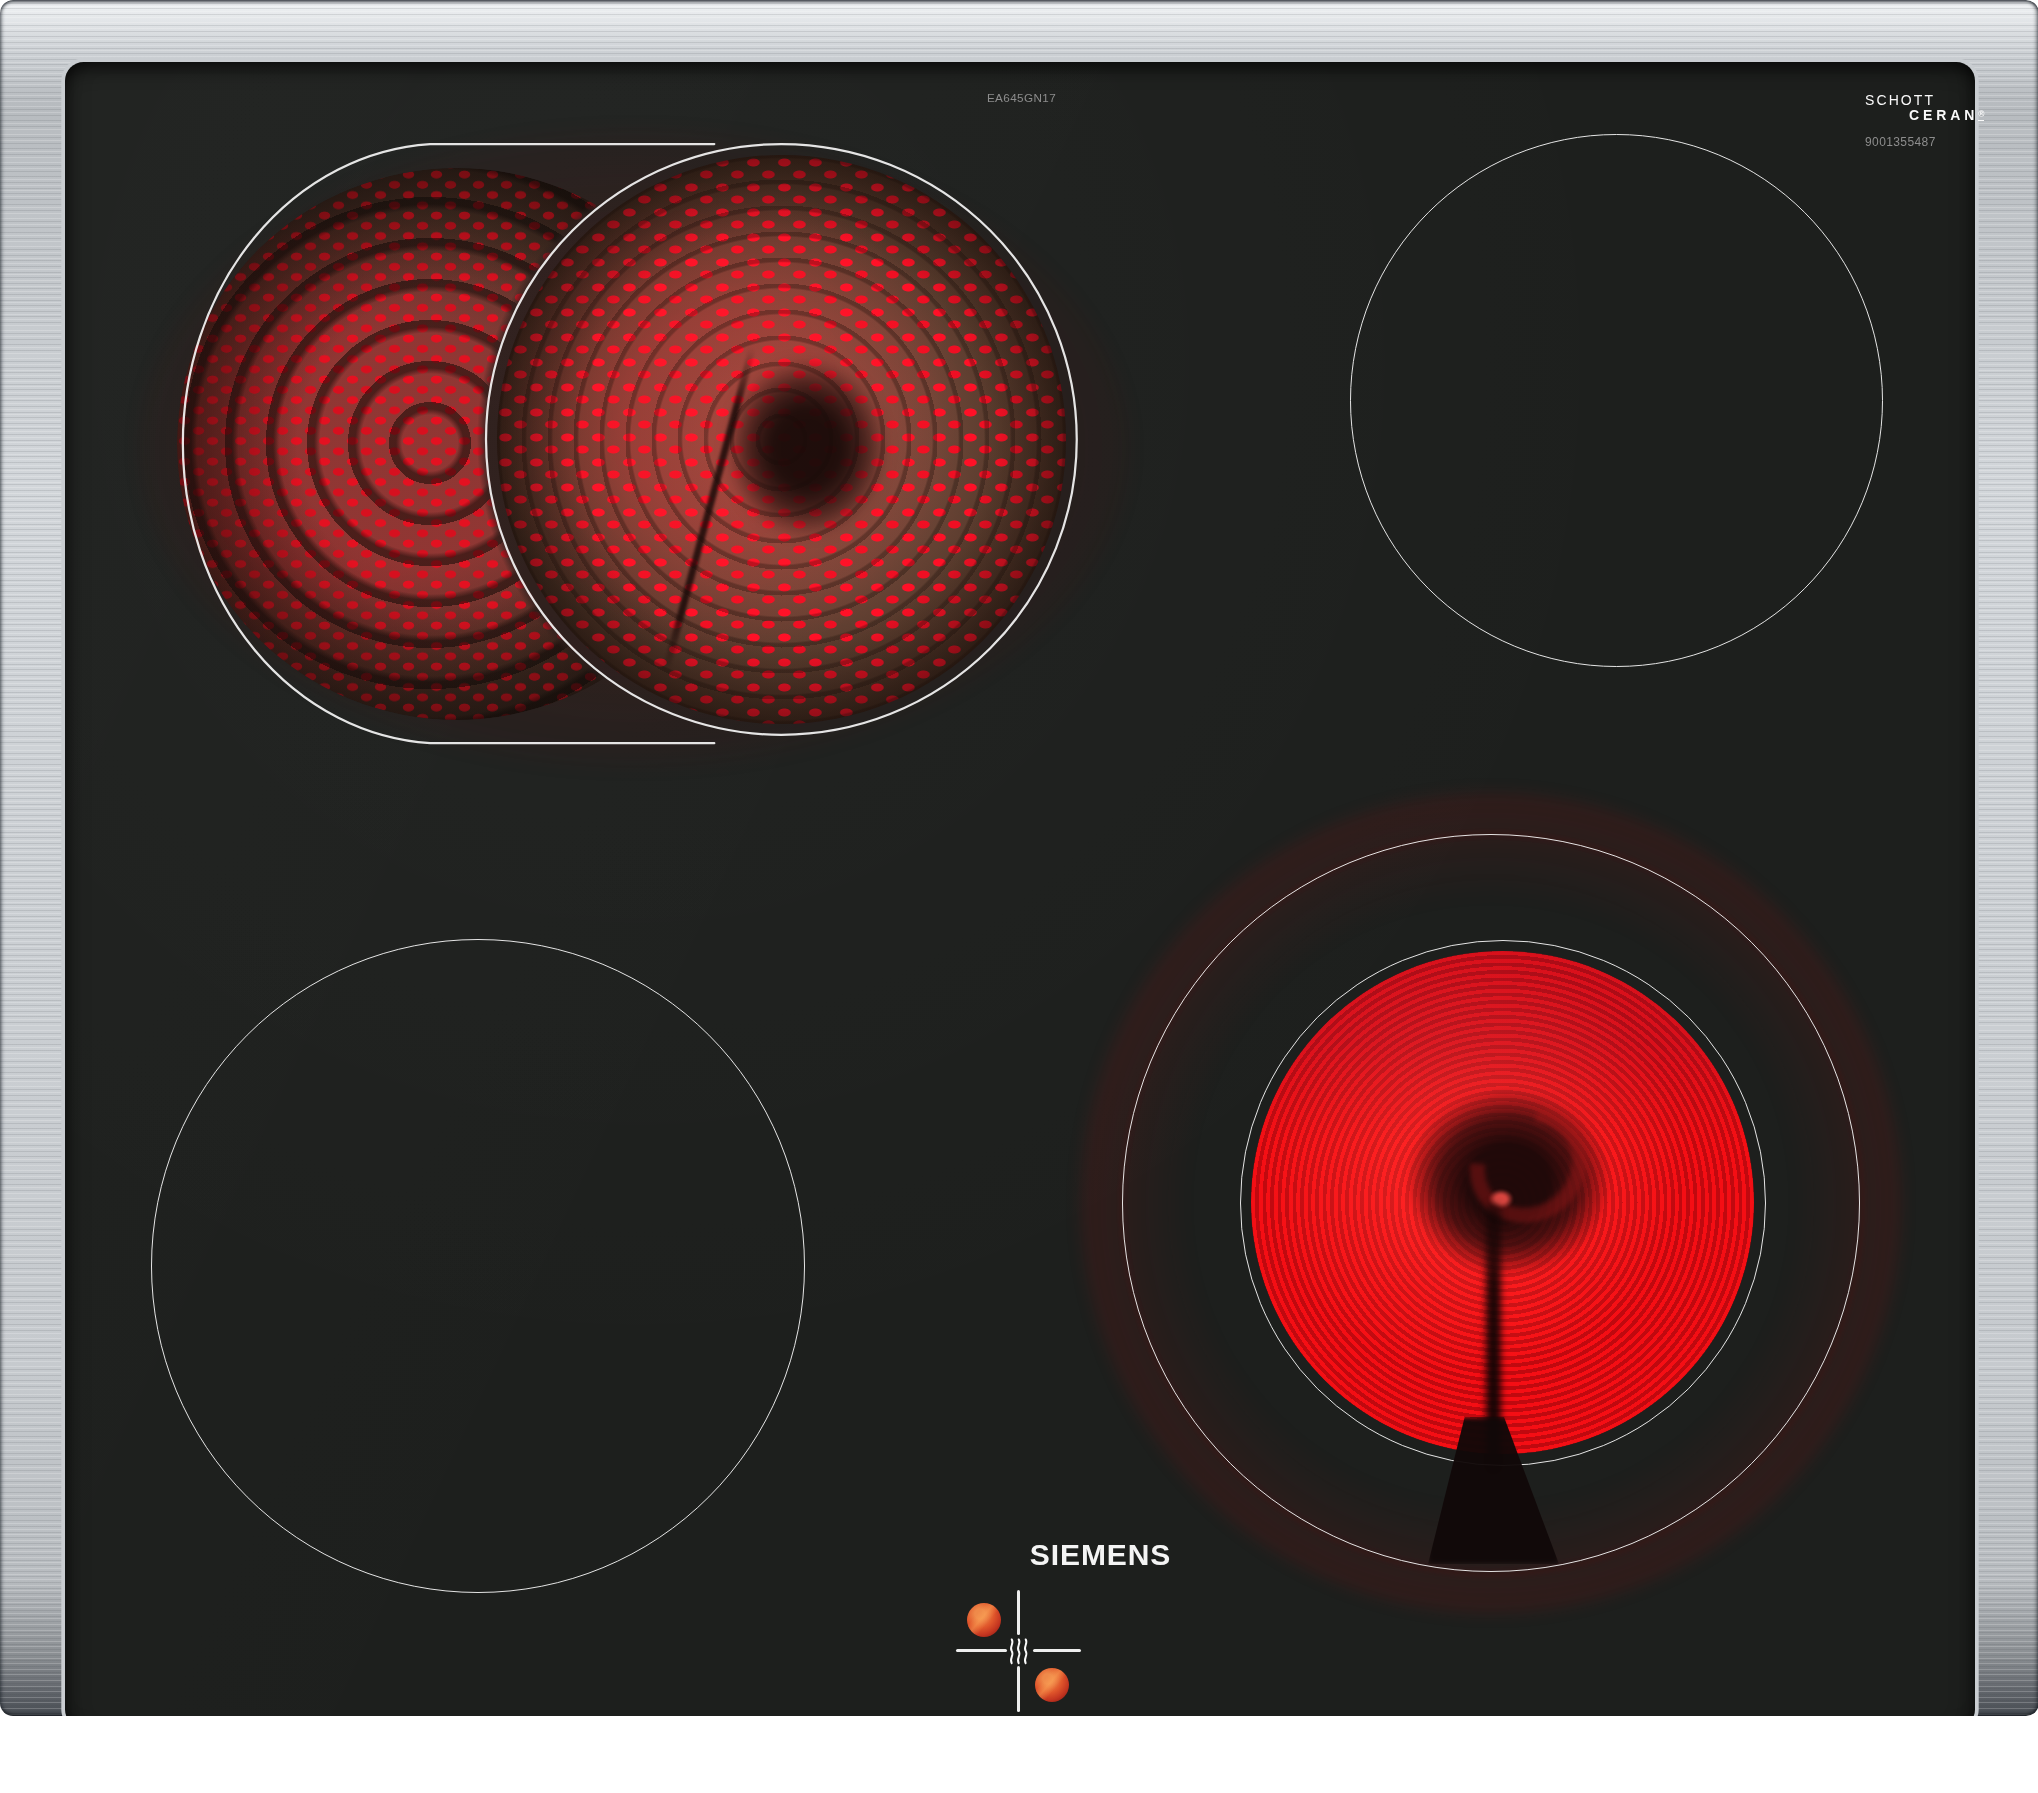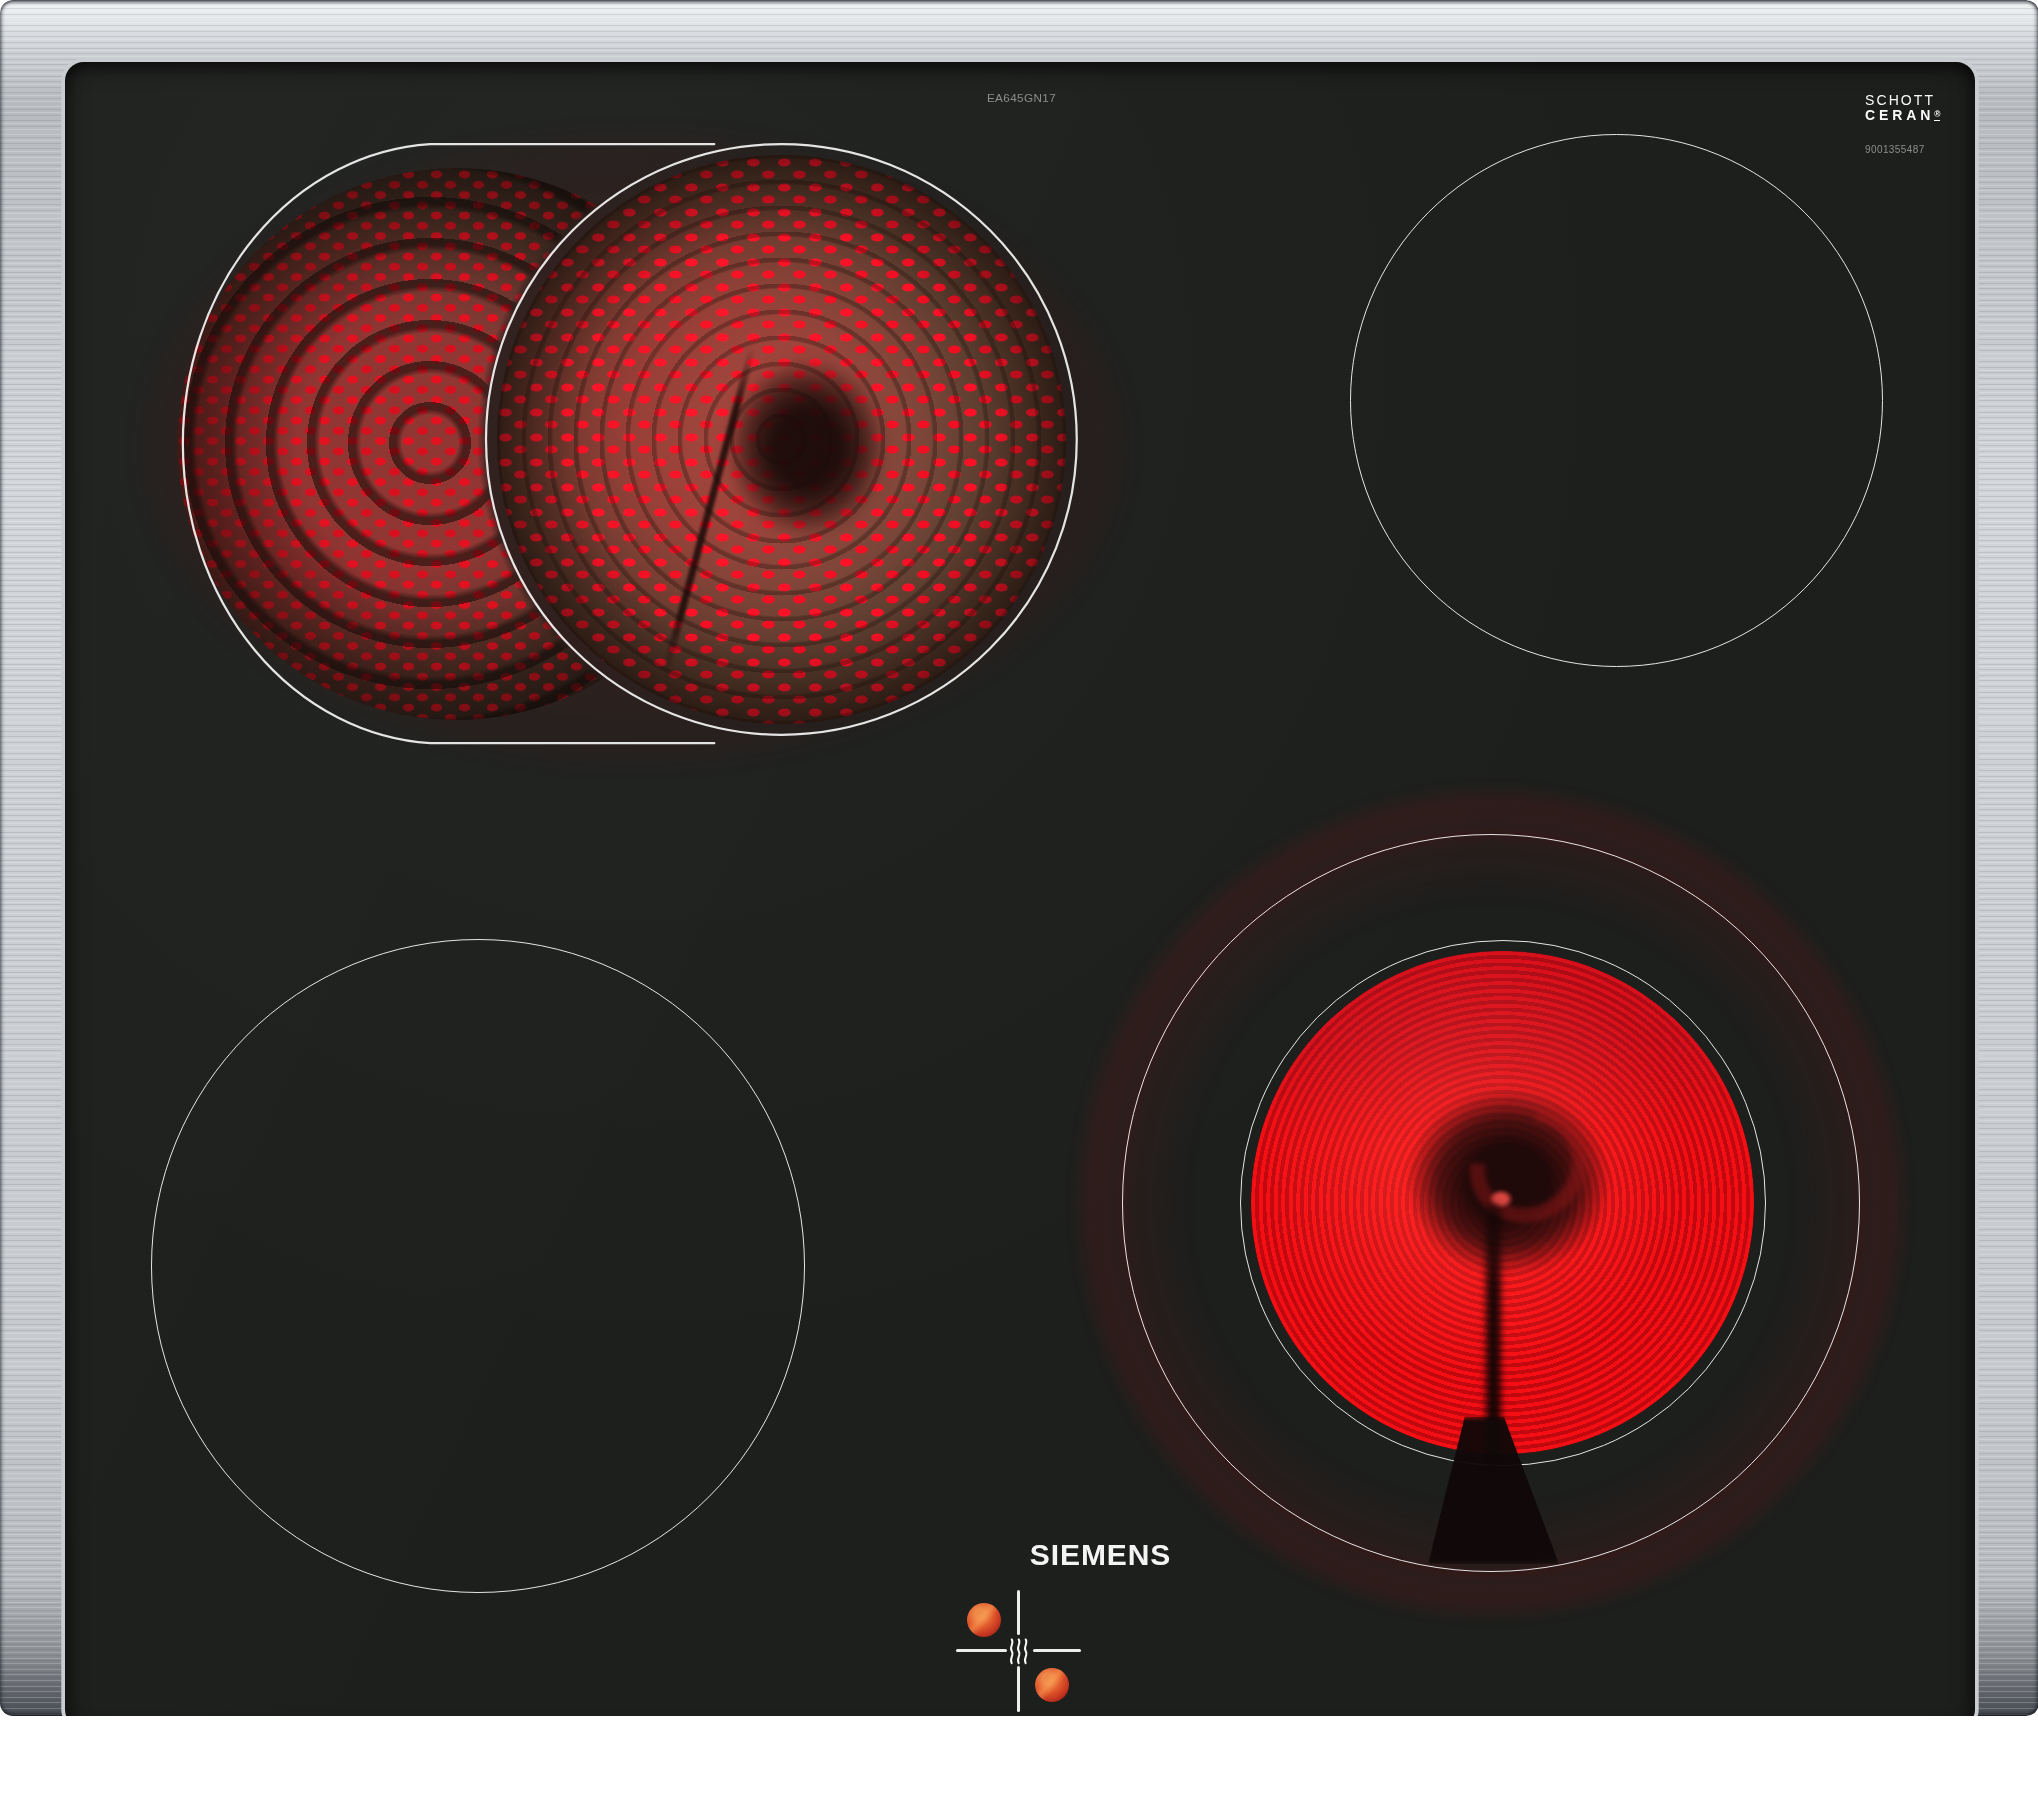--- a/index.html
+++ b/index.html
@@ -40,23 +40,23 @@
       inset -15px 0 24px -17px rgba(0,0,0,.6);
   }
 
   
   .model-label{
     position:absolute;left:970px;top:91px;width:103px;text-align:center;
     font-size:11.7px;letter-spacing:0.4px;color:#8d8d8d;
   }
   .schott{position:absolute;left:1865px;top:93px;width:89px;color:#fafafa;}
   .schott-line1{font-size:14px;font-weight:normal;letter-spacing:2.1px;line-height:14px;}
-  .schott-line2{font-size:14px;font-weight:bold;letter-spacing:3.9px;line-height:15px;}
+  .schott-line2{font-size:14px;font-weight:bold;letter-spacing:3.9px;line-height:15px;margin-left:44px;}
   .schott-line2 .reg{font-size:8.4px;vertical-align:2.8px;letter-spacing:0;border-bottom:1.5px solid #fafafa;padding-bottom:0.9px;}
-  .schott-number{margin-top:21px;font-size:10px;letter-spacing:0.4px;color:#8d8d8d;}
+  .schott-number{margin-top:12px;font-size:12px;letter-spacing:0.4px;color:#8d8d8d;}
   .siemens{
     position:absolute;left:991px;top:1538px;width:149px;text-align:center;
     font-size:30px;font-weight:bold;letter-spacing:0.9px;color:#f4f4f4;margin-left:35px;
   }
 
   
   .zone-outline{position:absolute;border:1.9px solid rgba(245,245,245,.92);border-radius:50%;background:transparent;}
   .z-backright{left:1350px;top:134px;width:533px;height:533px;}
   .z-frontleft{left:151px;top:939px;width:654px;height:654px;}
 

